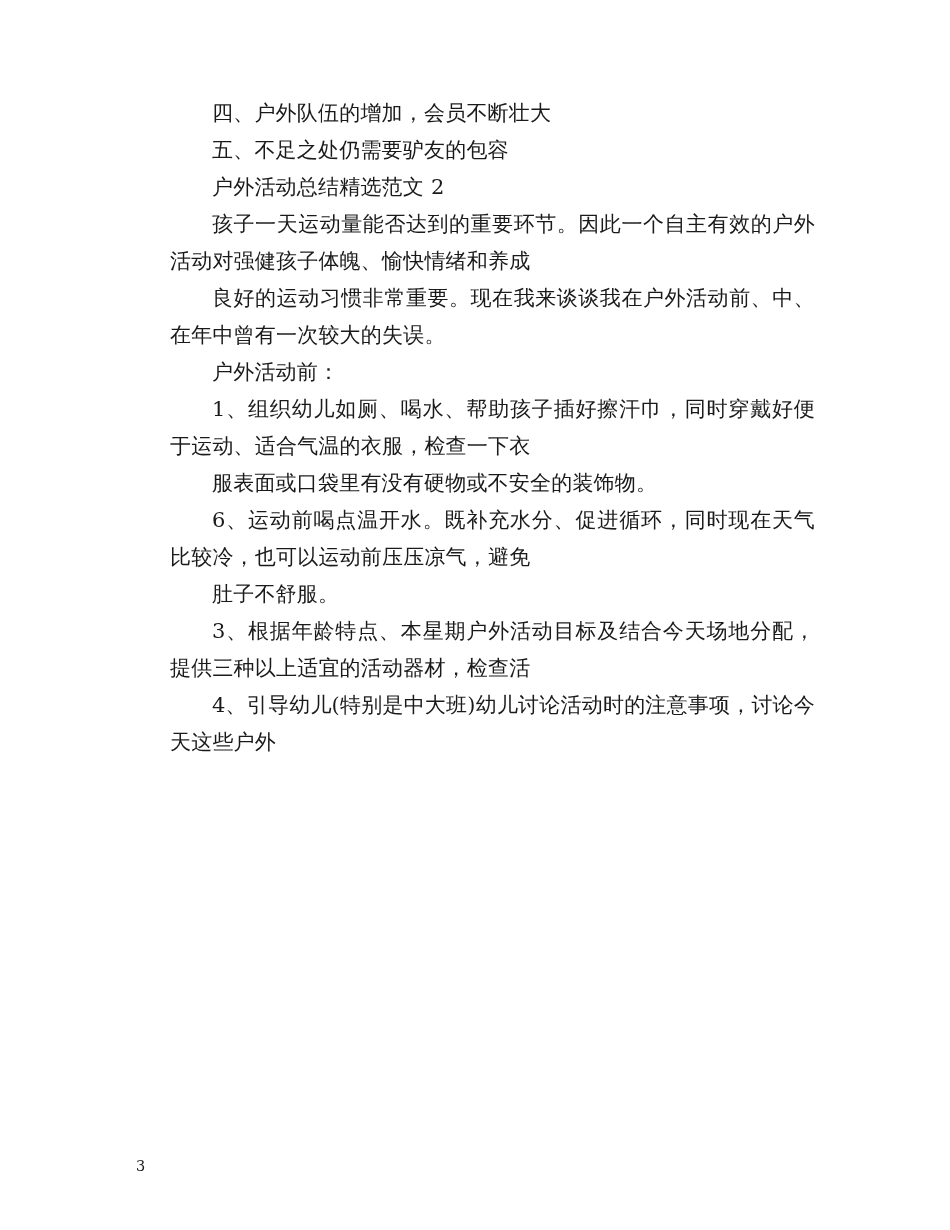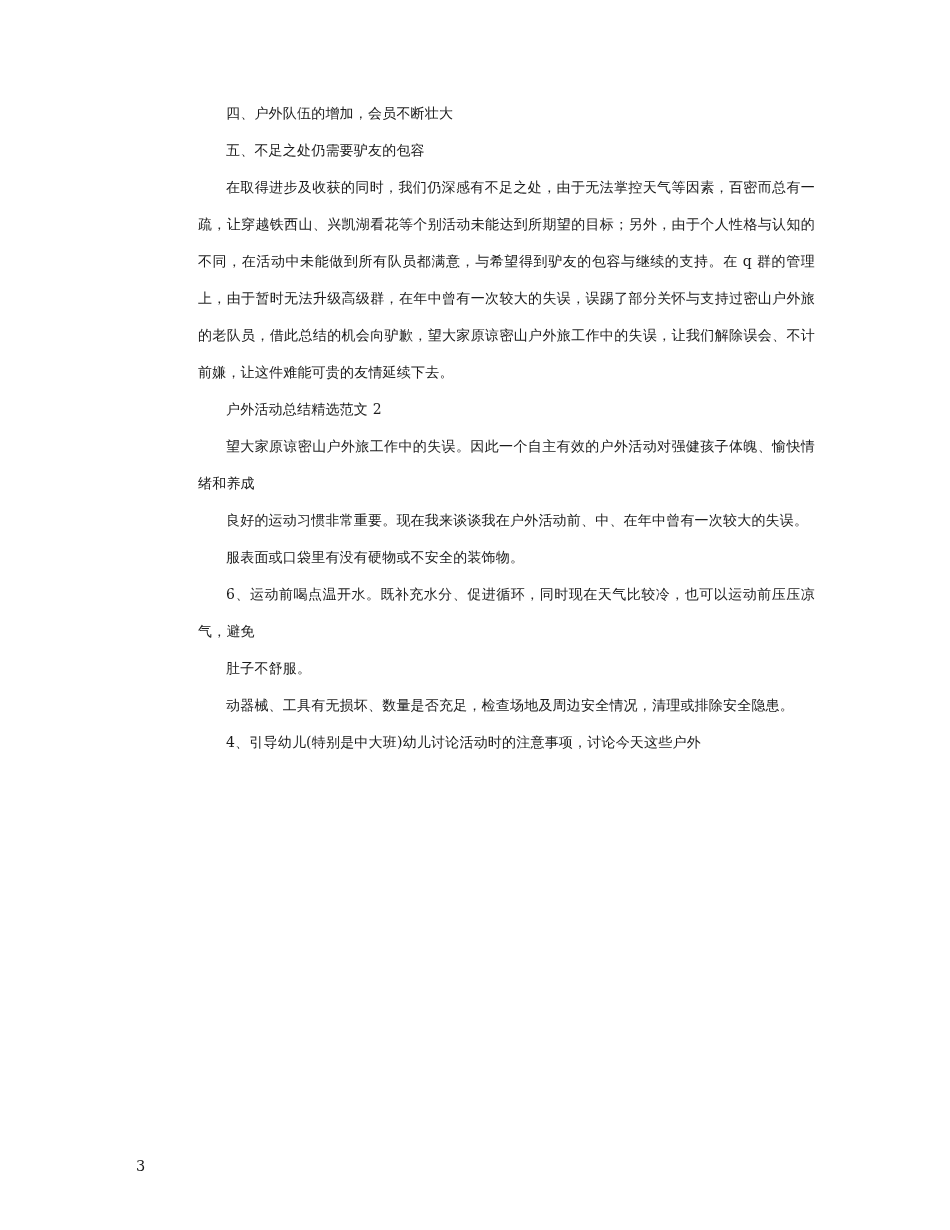--- a/index.html
+++ b/index.html
@@ -18,26 +18,25 @@
   .page {
     position: absolute;
     top: 0;
     left: 0;
     width: 950px;
     height: 1230px;
     box-sizing: border-box;
     padding: 95px 135px 0 170px;
   }
   .doc-body {
-    font-size: 14px;
+    font-size: 21px;
     line-height: 37px;
     text-align: justify;
     text-justify: inter-ideograph;
     letter-spacing: 0.2px;
-    margin-left: 28px;
   }
   .para {
     margin: 0;
     text-indent: 2em;
   }
   .page-number {
     position: absolute;
     left: 136px;
     bottom: 56px;
     font-size: 14.5px;
@@ -45,24 +44,25 @@
     color: #1a1a1a;
   }
 </style>
 </head>
 <body>
 
 <div class="page">
   <div class="doc-body">
     <p class="para">四、户外队伍的增加，会员不断壮大</p>
     <p class="para">五、不足之处仍需要驴友的包容</p>
-    <p class="para">在取得进步及收获的同时，我们仍深感有不足之处，由于无法掌控天气等因素，百密而总有一疏，让穿越铁西山、兴凯湖看花等个别活动未能达到所期望的目标；另外，由于个人性格与认知的不同，在活动中未能做到所有队员都满意，与希望得到驴友的包容与继续的支持。在 q 群的管理上，由于暂时无法升级高级群，在年中曾有一次较大的失误，误踢了部分关怀与支持过密山户外旅的老队员，借此总结的机会向驴歉，望大家原谅密山户外旅工作中的失误，让我们解除误会、不计前嫌，让这件难能可贵的友情延续下去。</p>
     <p class="para">户外活动总结精选范文 2</p>
-    <p class="para">望大家原谅密山户外旅工作中的失误。因此一个自主有效的户外活动对强健孩子体魄、愉快情绪和养成</p>
+    <p class="para">孩子一天运动量能否达到的重要环节。因此一个自主有效的户外活动对强健孩子体魄、愉快情绪和养成</p>
     <p class="para">良好的运动习惯非常重要。现在我来谈谈我在户外活动前、中、在年中曾有一次较大的失误。</p>
+    <p class="para">户外活动前：</p>
+    <p class="para">1、组织幼儿如厕、喝水、帮助孩子插好擦汗巾，同时穿戴好便于运动、适合气温的衣服，检查一下衣</p>
     <p class="para">服表面或口袋里有没有硬物或不安全的装饰物。</p>
     <p class="para">6、运动前喝点温开水。既补充水分、促进循环，同时现在天气比较冷，也可以运动前压压凉气，避免</p>
     <p class="para">肚子不舒服。</p>
-    <p class="para">动器械、工具有无损坏、数量是否充足，检查场地及周边安全情况，清理或排除安全隐患。</p>
+    <p class="para">3、根据年龄特点、本星期户外活动目标及结合今天场地分配，提供三种以上适宜的活动器材，检查活</p>
     <p class="para">4、引导幼儿(特别是中大班)幼儿讨论活动时的注意事项，讨论今天这些户外</p>
   </div>
   <div class="page-number">3</div>
 </div>
 
 </body></html>

